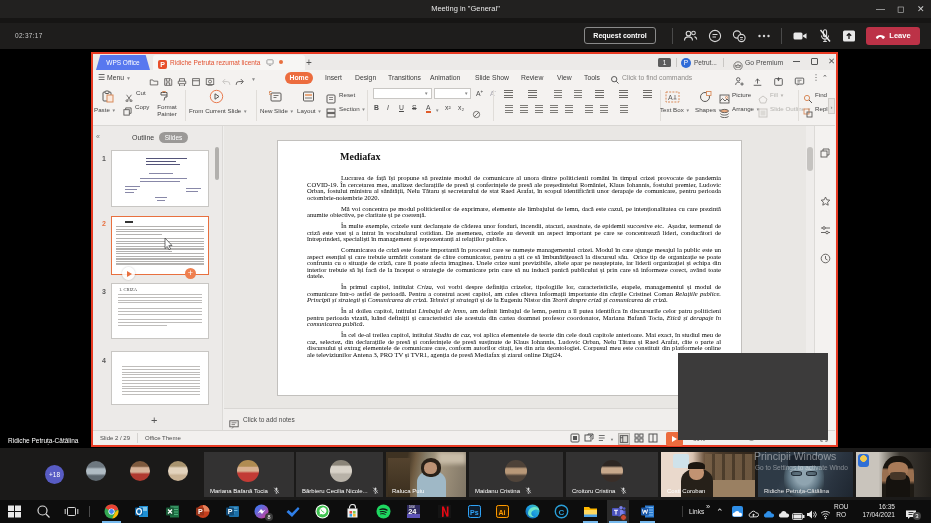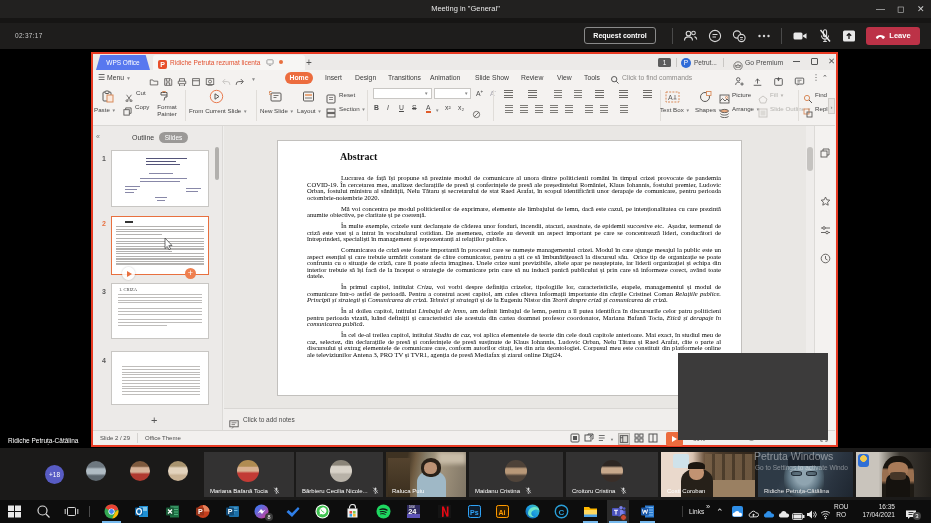--- a/index.html
+++ b/index.html
@@ -489,21 +489,21 @@
             <div class="thumb" style="top:225px;height:54px;">
               <div class="t4lines"></div>
             </div>
             <div class="tnum" style="top:231px;">4</div>
 
             <div class="abs" style="left:122px;top:21px;width:4px;height:33px;background:#b2b0ad;border-radius:2px;"></div>
             <div class="abs" style="left:58px;top:288px;font-size:11px;color:#555;">+</div>
           </div>
           <div id="canvas">
             <div id="slide">
-              <div id="slidetitle">Abstract</div>
+              <div id="slidetitle">Mediafax</div>
               <div id="slidetext">
                 <p>Lucrarea de față își propune să prezinte modul de comunicare al unora dintre politicienii români în timpul crizei provocate de pandemia COVID-19. În cercetarea mea, analizez declarațiile de presă și conferințele de presă ale președintelui României, Klaus Iohannis, fostului premier, Ludovic Orban, fostului ministru al sănătății, Nelu Tătaru și secretarului de stat Raed Arafat, în scopul identificării unor derapaje de comunicare, pentru perioada octombrie-noiembrie 2020.</p>
                 <p>Mă voi concentra pe modul politicienilor de exprimare, elemente ale limbajului de lemn, dacă este cazul, pe intenționalitatea cu care prezintă anumite obiective, pe claritate și pe coerență.</p>
                 <p>În multe exemple, crizele sunt declanșate de căderea unor fonduri, incendii, atacuri, asasinate, de epidemii succesive etc.&nbsp; Așadar, termenul de criză este vast și a intrat în vocabularul cotidian. De asemenea, crizele au devenit un aspect important pe care se concentrează lideri, conducători de întreprinderi, specialiști în management și reprezentanți ai relațiilor publice.</p>
                 <p>Comunicarea de criză este foarte importantă în procesul care se numește managementul crizei. Modul în care ajunge mesajul la public este un aspect esențial și care trebuie urmărit constant de către comunicator, pentru a ști ce să îmbunătățească la discursul său.&nbsp; Orice tip de organizație se poate confrunta cu o situație de criză, care îi poate afecta imaginea. Unele crize sunt previzibile, altele apar pe neașteptate, iar liderii organizației și echipa din interior trebuie să își facă de la început o strategie de comunicare prin care să nu inducă panică publicului și prin care să informeze corect, având toate datele.</p>
                 <p>În primul capitol, intitulat <i>Criza</i>, voi vorbi despre definiția crizelor, tipologiile lor, caracteristicile, etapele, managementul și modul de comunicare într-o astfel de perioadă. Pentru a construi acest capitol, am cules câteva informații importante din cărțile Cristinei Coman <i>Relațiile publice. Principii și strategii</i> și <i>Comunicarea de criză. Tehnici și strategii</i> și de la Eugeniu Nistor din <i>Teorii despre criză și comunicarea de criză</i>.</p>
                 <p>În al doilea capitol, intitulat <i>Limbajul de lemn</i>, am definit limbajul de lemn, pentru a îl putea identifica în discursurile celor patru politicieni pentru perioada vizată, luând definiții și caracteristici ale acestuia din cartea doamnei profesor coordonator, Mariana Bafană Tocia, <i>Etică și derapaje în comunicarea publică</i>.</p>
                 <p>În cel de-al treilea capitol, intitulat <i>Studiu de caz</i>, voi aplica elementele de teorie din cele două capitole anterioare. Mai exact, în studiul meu de caz, selectez, din declarațiile de presă și conferințele de presă susținute de Klaus Iohannis, Ludovic Orban, Nelu Tătaru și Raed Arafat, câte o parte al discursului și extrag elementele de comunicare care, conform autorilor citați, ies din aria deontologiei. Corpusul meu este constituit din platformele online ale televiziunilor Antena 3, PRO TV și TVR1, agenția de presă Mediafax și ziarul online Digi24.</p>
               </div>
             </div>
@@ -666,21 +666,21 @@
       <div class="abs" style="left:48px;top:19px;width:11px;height:5px;border:1px solid #222c36;border-radius:40%;background:rgba(40,56,68,.5);"></div>
       <div class="tname" style="color:#e8e8e8;">Ridiche Petruța-Cătălina</div>
     </div>
     <div class="tile" style="left:856px;width:75px;background:linear-gradient(90deg,#c9c4bc 0 30%,#8a857c 42%,#3e3a34 58%,#23201c);">
       <div class="abs" style="left:26px;top:4px;width:32px;height:41px;background:linear-gradient(#18140f 0 28%,#9a7050 34% 60%,#1e1a14 70%);border-radius:44% 44% 0 0;"></div>
       <div class="abs" style="left:30px;top:22px;width:24px;height:23px;background:#15120e;border-radius:30% 30% 0 0;"></div>
       <div class="abs" style="left:32px;top:10px;width:20px;height:15px;background:#a87a58;border-radius:42%;"></div>
       <div class="abs" style="left:34px;top:20px;width:16px;height:8px;background:#463628;border-radius:30%;"></div>
       <div class="abs" style="left:2px;top:2px;width:11px;height:13px;background:radial-gradient(circle at 50% 35%,#f2c94c 0 30%,#2f6fd6 36% 100%);border-radius:3px;"></div>
     </div>
-    <div class="abs" style="left:754px;top:2px;font-size:10.5px;color:rgba(255,255,255,.45);">Petruta Windows</div>
+    <div class="abs" style="left:754px;top:2px;font-size:10.5px;color:rgba(255,255,255,.45);">Principii Windows</div>
     <div class="abs" style="left:755px;top:16px;font-size:6.5px;color:rgba(255,255,255,.42);">Go to Settings to activate Windo</div>
   </div>
 
   <div class="abs" id="taskbar">
     <div class="tbicon" style="left:7px;"><svg viewBox="0 0 15 15">
           <g fill="#e8e8e8">
             <rect x="1" y="1.5" width="6" height="5.5"></rect>
             <rect x="8" y="1.5" width="6" height="5.5"></rect>
             <rect x="1" y="8" width="6" height="5.5"></rect>
             <rect x="8" y="8" width="6" height="5.5"></rect>

